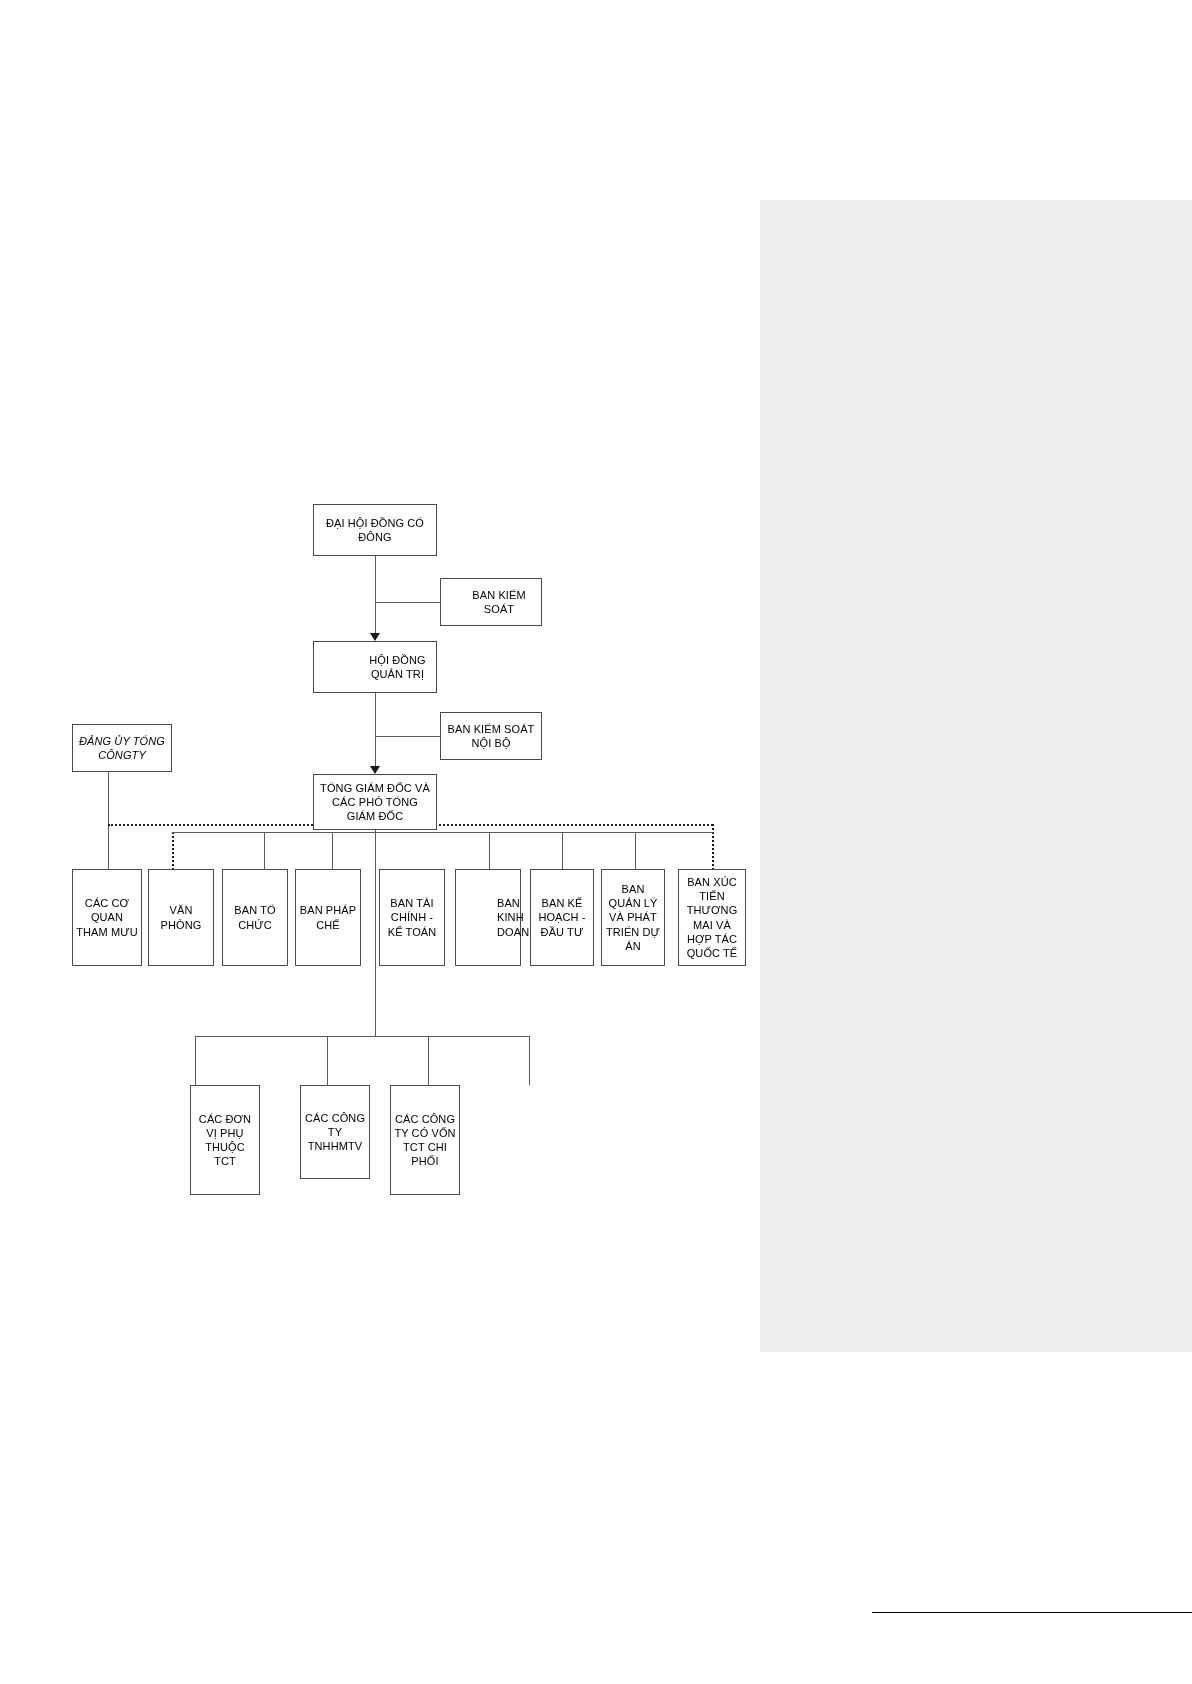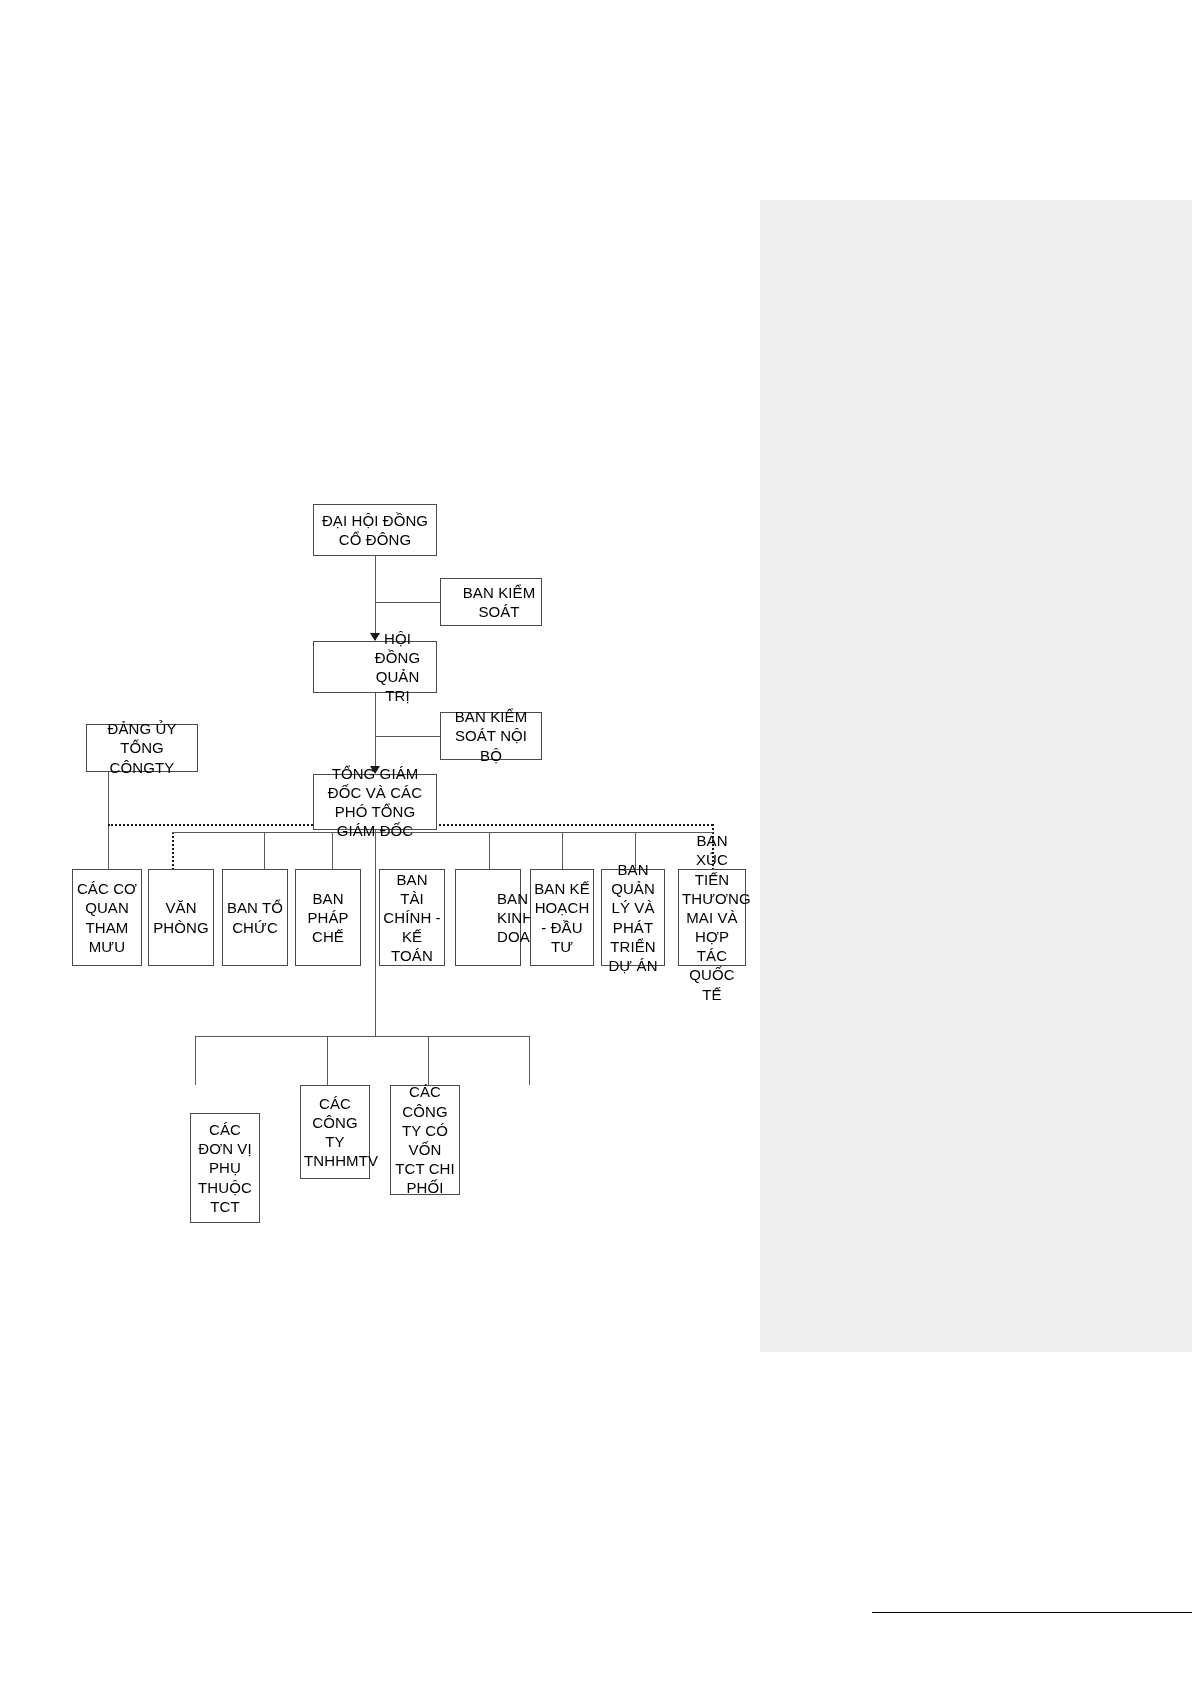--- a/index.html
+++ b/index.html
@@ -29,21 +29,21 @@
   .node {
     position: absolute;
     box-sizing: border-box;
     border: 1px solid #4a4a4a;
     background: #ffffff;
     display: flex;
     align-items: center;
     justify-content: center;
     text-align: center;
     color: #000000;
-    font-size: 15px;
+    font-size: 11px;
     line-height: 1.28;
     letter-spacing: 0.1px;
     padding: 2px 3px;
     z-index: 3;
   }
   .node span {
     display: block;
     width: 100%;
   }
   
@@ -104,21 +104,21 @@
 
   <div class="ln v" style="left:375px; top:693px; height:80px;"></div>
   <div class="arrow" style="left:370px; top:766px;"></div>
 
   <div class="ln h" style="left:375px; top:736px; width:65px;"></div>
 
   <div class="node" style="left:440px; top:712px; width:102px; height:48px;">
     <span>BAN KIỂM SOÁT NỘI BỘ</span>
   </div>
 
-  <div class="node" style="left:86px; top:724px; width:112px; height:48px;">
+  <div class="node" style="left:72px; top:724px; width:100px; height:48px;font-style:italic;">
     <span>ĐẢNG ỦY TỔNG CÔNGTY</span>
   </div>
 
   <div class="ln v" style="left:108px; top:772px; height:52px;"></div>
 
   <div class="ln v" style="left:108px; top:824px; height:46px;"></div>
 
   <div class="node" style="left:313px; top:774px; width:124px; height:56px;">
     <span>TỔNG GIÁM ĐỐC VÀ CÁC PHÓ TỔNG GIÁM ĐỐC</span>
   </div>
@@ -175,21 +175,21 @@
     <span>BAN XÚC TIẾN THƯƠNG MAI VÀ HỢP TÁC QUỐC TẾ</span>
   </div>
 
   <div class="ln h" style="left:195px; top:1036px; width:335px;"></div>
 
   <div class="ln v" style="left:195px; top:1036px; height:49px;"></div>
   <div class="ln v" style="left:327px; top:1036px; height:49px;"></div>
   <div class="ln v" style="left:428px; top:1036px; height:49px;"></div>
   <div class="ln v" style="left:529px; top:1036px; height:49px;"></div>
 
-  <div class="node" style="left:190px; top:1085px; width:70px; height:110px;margin-top:28px;">
+  <div class="node" style="left:190px; top:1085px; width:70px; height:110px;">
     <span>CÁC ĐƠN VỊ PHỤ THUỘC TCT</span>
   </div>
 
   <div class="node" style="left:300px; top:1085px; width:70px; height:94px;">
     <span>CÁC CÔNG TY TNHHMTV</span>
   </div>
 
   <div class="node" style="left:390px; top:1085px; width:70px; height:110px;">
     <span>CÁC CÔNG TY CÓ VỐN TCT CHI PHỐI</span>
   </div>

